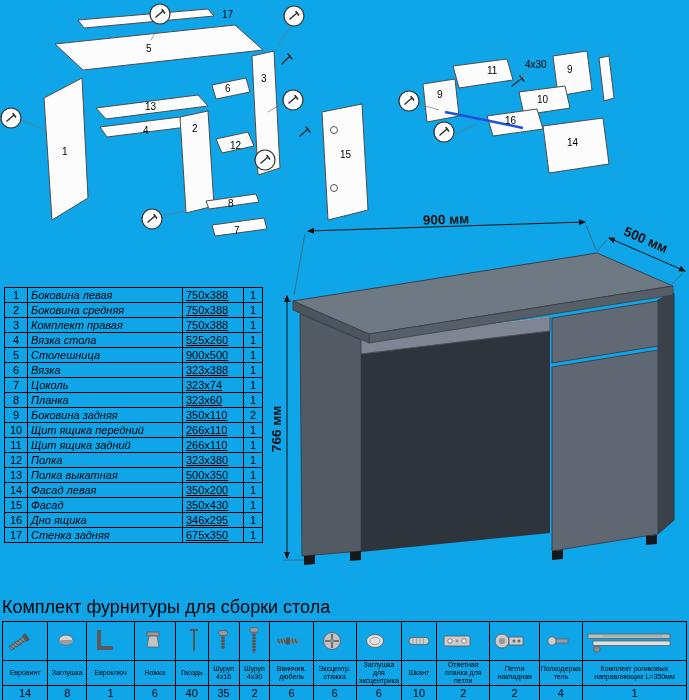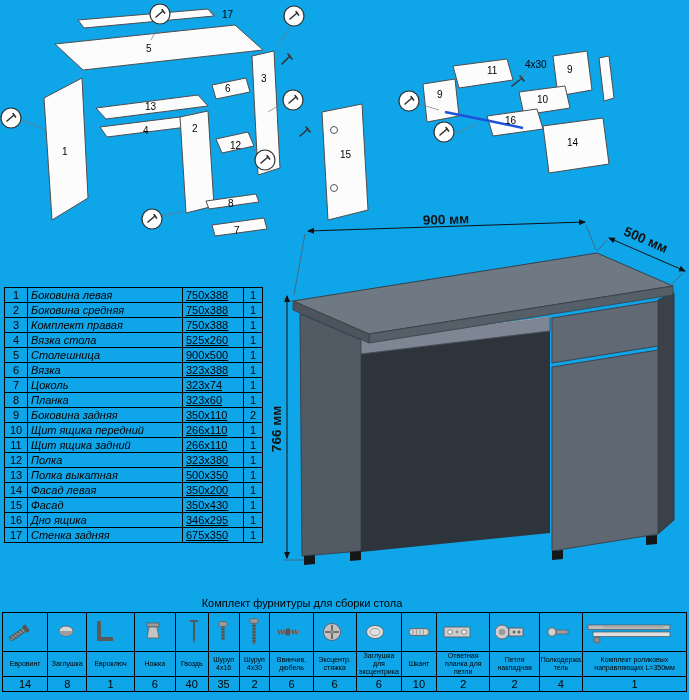--- a/index.html
+++ b/index.html
@@ -18,21 +18,21 @@
   #svg-desk-exploded{position:absolute;left:0;top:0;}
   #svg-drawer-exploded{position:absolute;left:395px;top:28px;}
   #svg-desk-render{position:absolute;left:260px;top:200px;}
   .parts-table{position:absolute;left:4px;top:287px;border-collapse:collapse;}
   .parts-table td{border:1px solid #000;font-size:11px;line-height:14px;padding:0 3px;white-space:nowrap;}
   .parts-table .c-num{width:16px;text-align:center;}
   .parts-table .c-name{width:148px;font-style:italic;}
   .parts-table .c-size{width:54px;text-decoration:underline;}
   .parts-table .c-qty{width:12px;text-align:center;}
   .hw-wrap{position:absolute;left:2px;top:597px;width:685px;}
-  .hw-title{width:600px;text-align:center;font-size:11px;margin:0 0 3px 0;}
+  .hw-title{width:600px;text-align:left;font-size:18px;margin:0 0 3px 0;}
   .hw-table{border-collapse:collapse;table-layout:fixed;width:685px;}
   .hw-table td{border:1px solid #000;text-align:center;vertical-align:middle;padding:0;overflow:hidden;}
   .hw-icon-cell{height:38px;}
   .hw-name{font-size:7px;line-height:8px;height:24px;vertical-align:top;padding:1px 1px 0 1px;word-wrap:break-word;}
   .hw-qty{font-size:11px;height:14px;}
 </style>
 </head>
 <body>
 
 <div class="page">

